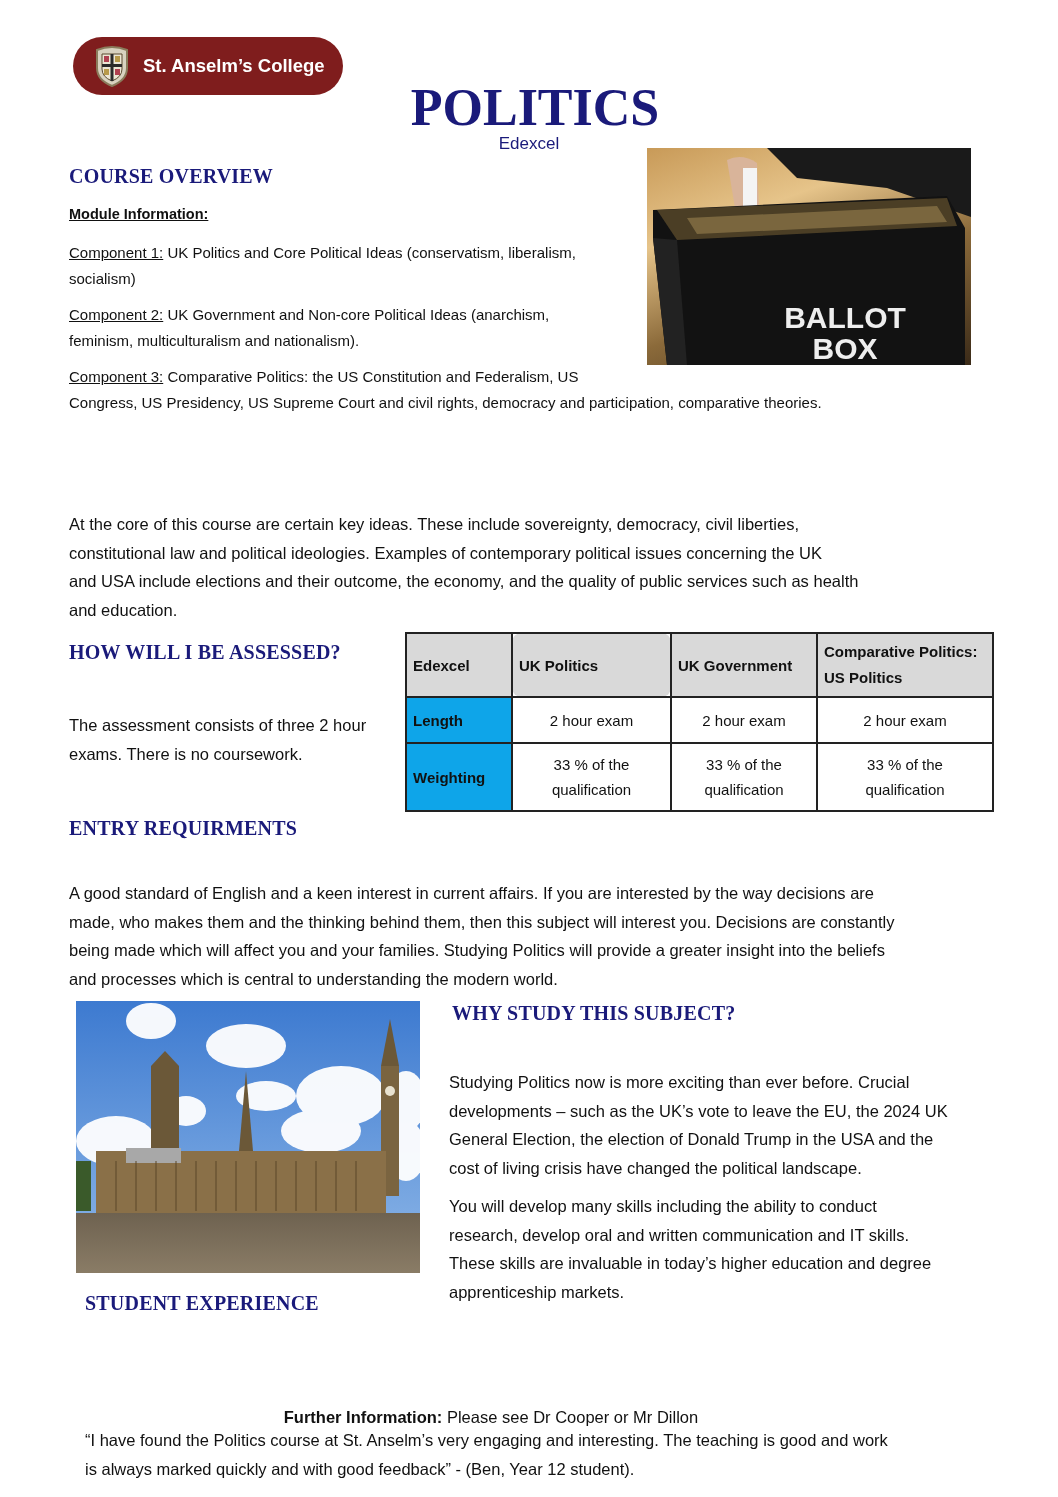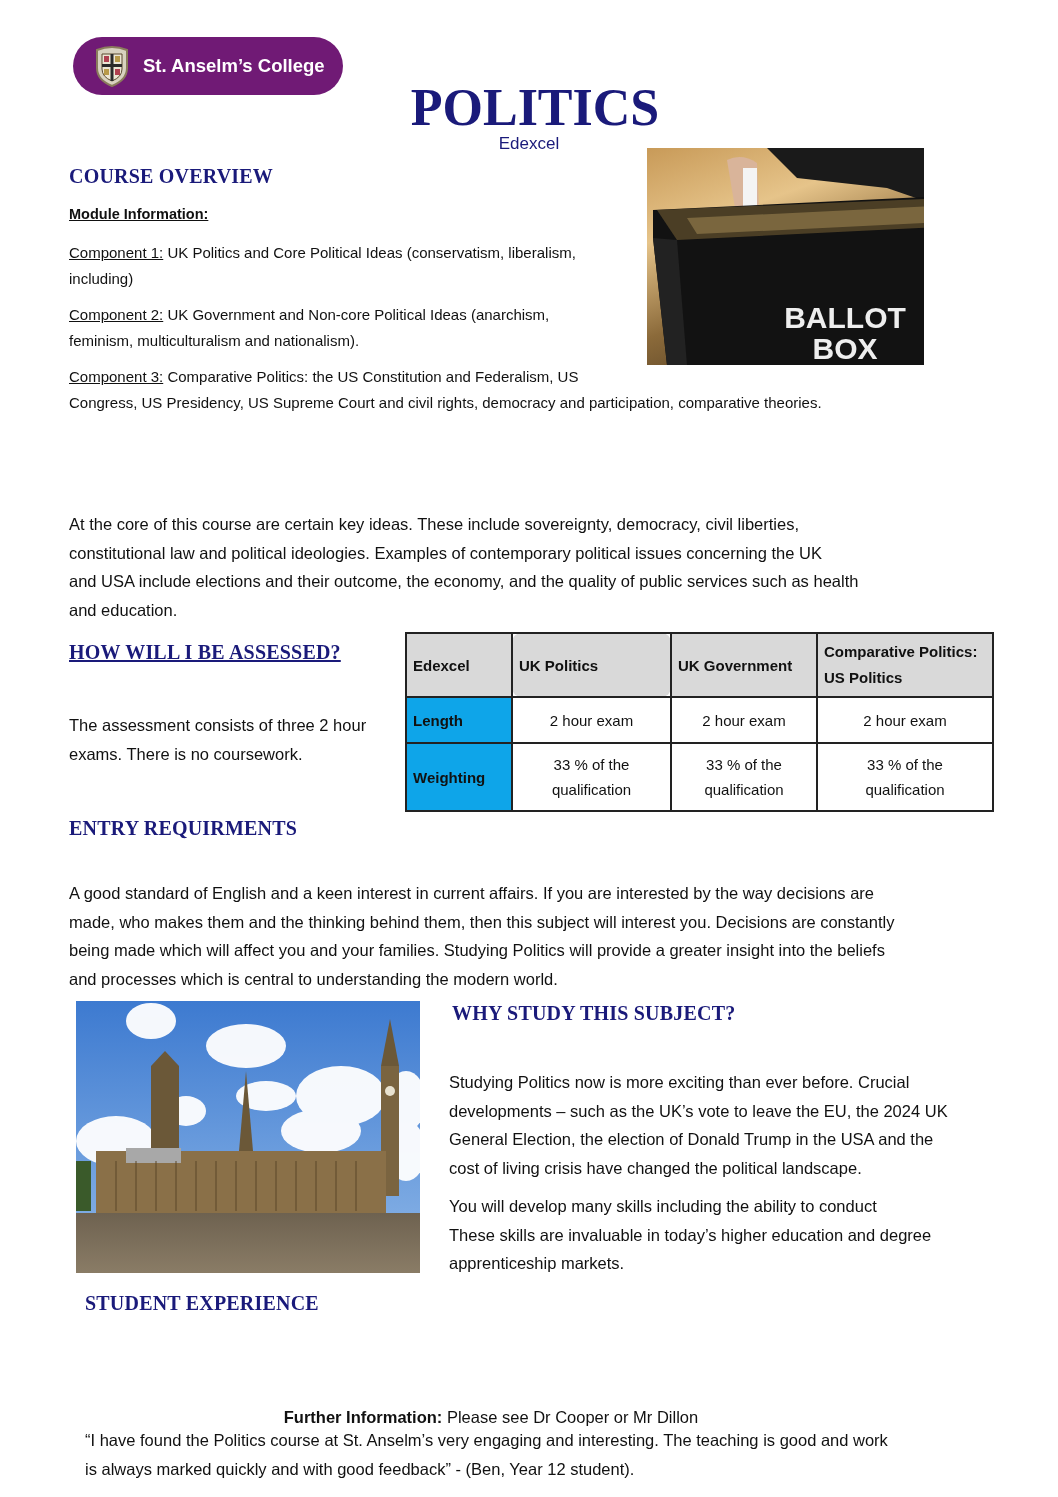--- a/index.html
+++ b/index.html
@@ -3,36 +3,36 @@
 <meta charset="utf-8">
 <style>
   html, body { margin: 0; padding: 0; background: #ffffff; }
   body { width: 1058px; height: 1497px; position: relative; overflow: hidden;
          font-family: "Liberation Sans", "DejaVu Sans", sans-serif; color: #111; }
   .abs { position: absolute; }
   .serif-h { font-family: "Liberation Serif", "DejaVu Serif", serif; font-weight: bold; color: #1a1a7a; }
   .body-text { font-size: 16.5px; line-height: 28.5px; color: #111; margin-top: 34px; }
 
   
-  .pill { left: 73px; top: 37px; width: 270px; height: 58px; background: #701a75; border-radius: 29px;
+  .pill { left: 73px; top: 37px; width: 270px; height: 58px; background: #7f1d1d; border-radius: 29px;
           display: flex; align-items: center; }
   .crest { margin-left: 18px; width: 42px; height: 44px; }
   .pill-text { margin-left: 10px; color: #fff; font-weight: bold; font-size: 18.5px; }
 
   .title { left: 0; width: 1070px; top: 78px; text-align: center; font-size: 52px; line-height: 60px; }
   .subtitle { left: 0; width: 1058px; top: 134px; text-align: center; font-size: 17px; color: #1a1a7a; }
 
   .h2 { font-size: 20px; letter-spacing: 0.2px; }
 
   .module-head { left: 69px; top: 206px; font-size: 14.5px; font-weight: bold; text-decoration: underline; }
   .comp { left: 69px; font-size: 15px; line-height: 26px; }
   .comp u { text-decoration: underline; }
 
   
-  .ballot { left: 647px; top: 148px; width: 277px; height: 217px; overflow: hidden;
+  .ballot { left: 647px; top: 148px; width: 324px; height: 217px; overflow: hidden;
             background: linear-gradient(160deg, #c89a58 0%, #e6c48a 30%, #8b6a3a 60%, #3a2a18 100%); }
 
   
   table.assess { position: absolute; left: 405px; top: 632px; width: 589px; border-collapse: collapse;
                  font-size: 15px; }
   table.assess td { border: 2px solid #222; padding: 4px 6px; }
   table.assess tr.hdr td { background: #d9d9d9; font-weight: bold; height: 54px; }
   table.assess td.rowlab { background: #0ea5e9; font-weight: bold; width: 92px; }
   table.assess td.val { text-align: center; }
   table.assess tr.len td { height: 36px; }
@@ -62,21 +62,21 @@
 </div>
 
 <div class="abs title serif-h">POLITICS</div>
 <div class="abs subtitle">Edexcel</div>
 
 <div class="abs serif-h h2" style="left:69px; top:165px;">COURSE OVERVIEW</div>
 <div class="abs module-head">Module Information:</div>
 
 <div class="abs comp" style="top:240px;">
   <u>Component 1:</u><span> UK Politics and Core Political Ideas (conservatism, liberalism,</span><br>
-  <span>including)</span>
+  <span>socialism)</span>
 </div>
 <div class="abs comp" style="top:302px;">
   <u>Component 2:</u><span> UK Government and Non-core Political Ideas (anarchism,</span><br>
   <span>feminism, multiculturalism and nationalism).</span>
 </div>
 <div class="abs comp" style="top:364px;">
   <u>Component 3:</u><span> Comparative Politics: the US Constitution and Federalism, US</span><br>
   <span>Congress, US Presidency, US Supreme Court and civil rights, democracy and participation, comparative theories.</span>
 </div>
 
@@ -94,21 +94,21 @@
   </svg>
 </div>
 
 <div class="abs body-text" style="left:69px; top:476px;">
   <div>At the core of this course are certain key ideas. These include sovereignty, democracy, civil liberties,</div>
   <div>constitutional law and political ideologies. Examples of contemporary political issues concerning the UK</div>
   <div>and USA include elections and their outcome, the economy, and the quality of public services such as health</div>
   <div>and education.</div>
 </div>
 
-<div class="abs serif-h h2" style="left:69px; top:641px;text-decoration:underline;">HOW WILL I BE ASSESSED?</div>
+<div class="abs serif-h h2" style="left:69px; top:641px;">HOW WILL I BE ASSESSED?</div>
 <div class="abs body-text" style="left:69px; top:677px;">
   <div>The assessment consists of three 2 hour</div>
   <div>exams. There is no coursework.</div>
 </div>
 
 <table class="assess">
   <tbody>
       <tr class="hdr">
     <td>Edexcel</td>
     <td style="width:145px;border-radius:9px;">UK Politics</td>
@@ -204,20 +204,21 @@
 
 <div class="abs serif-h h2" style="left:452px; top:1002px;">WHY STUDY THIS SUBJECT?</div>
 <div class="abs body-text" style="left:449px; top:1034px;">
   <div>Studying Politics now is more exciting than ever before. Crucial</div>
   <div>developments – such as the UK’s vote to leave the EU, the 2024 UK</div>
   <div>General Election, the election of Donald Trump in the USA and the</div>
   <div>cost of living crisis have changed the political landscape.</div>
 </div>
 <div class="abs body-text" style="left:449px; top:1158px;">
   <div>You will develop many skills including the ability to conduct</div>
+  <div>research, develop oral and written communication and IT skills.</div>
   <div>These skills are invaluable in today’s higher education and degree</div>
   <div>apprenticeship markets.</div>
 </div>
 
 <div class="abs serif-h h2" style="left:85px; top:1292px;">STUDENT EXPERIENCE</div>
 <div class="abs body-text" style="left:85px; top:1392px;">
   <div>“I have found the Politics course at St. Anselm’s very engaging and interesting.  The teaching is good and work</div>
   <div>is always marked quickly and with good feedback”  - (Ben, Year 12 student).</div>
 </div>
 

